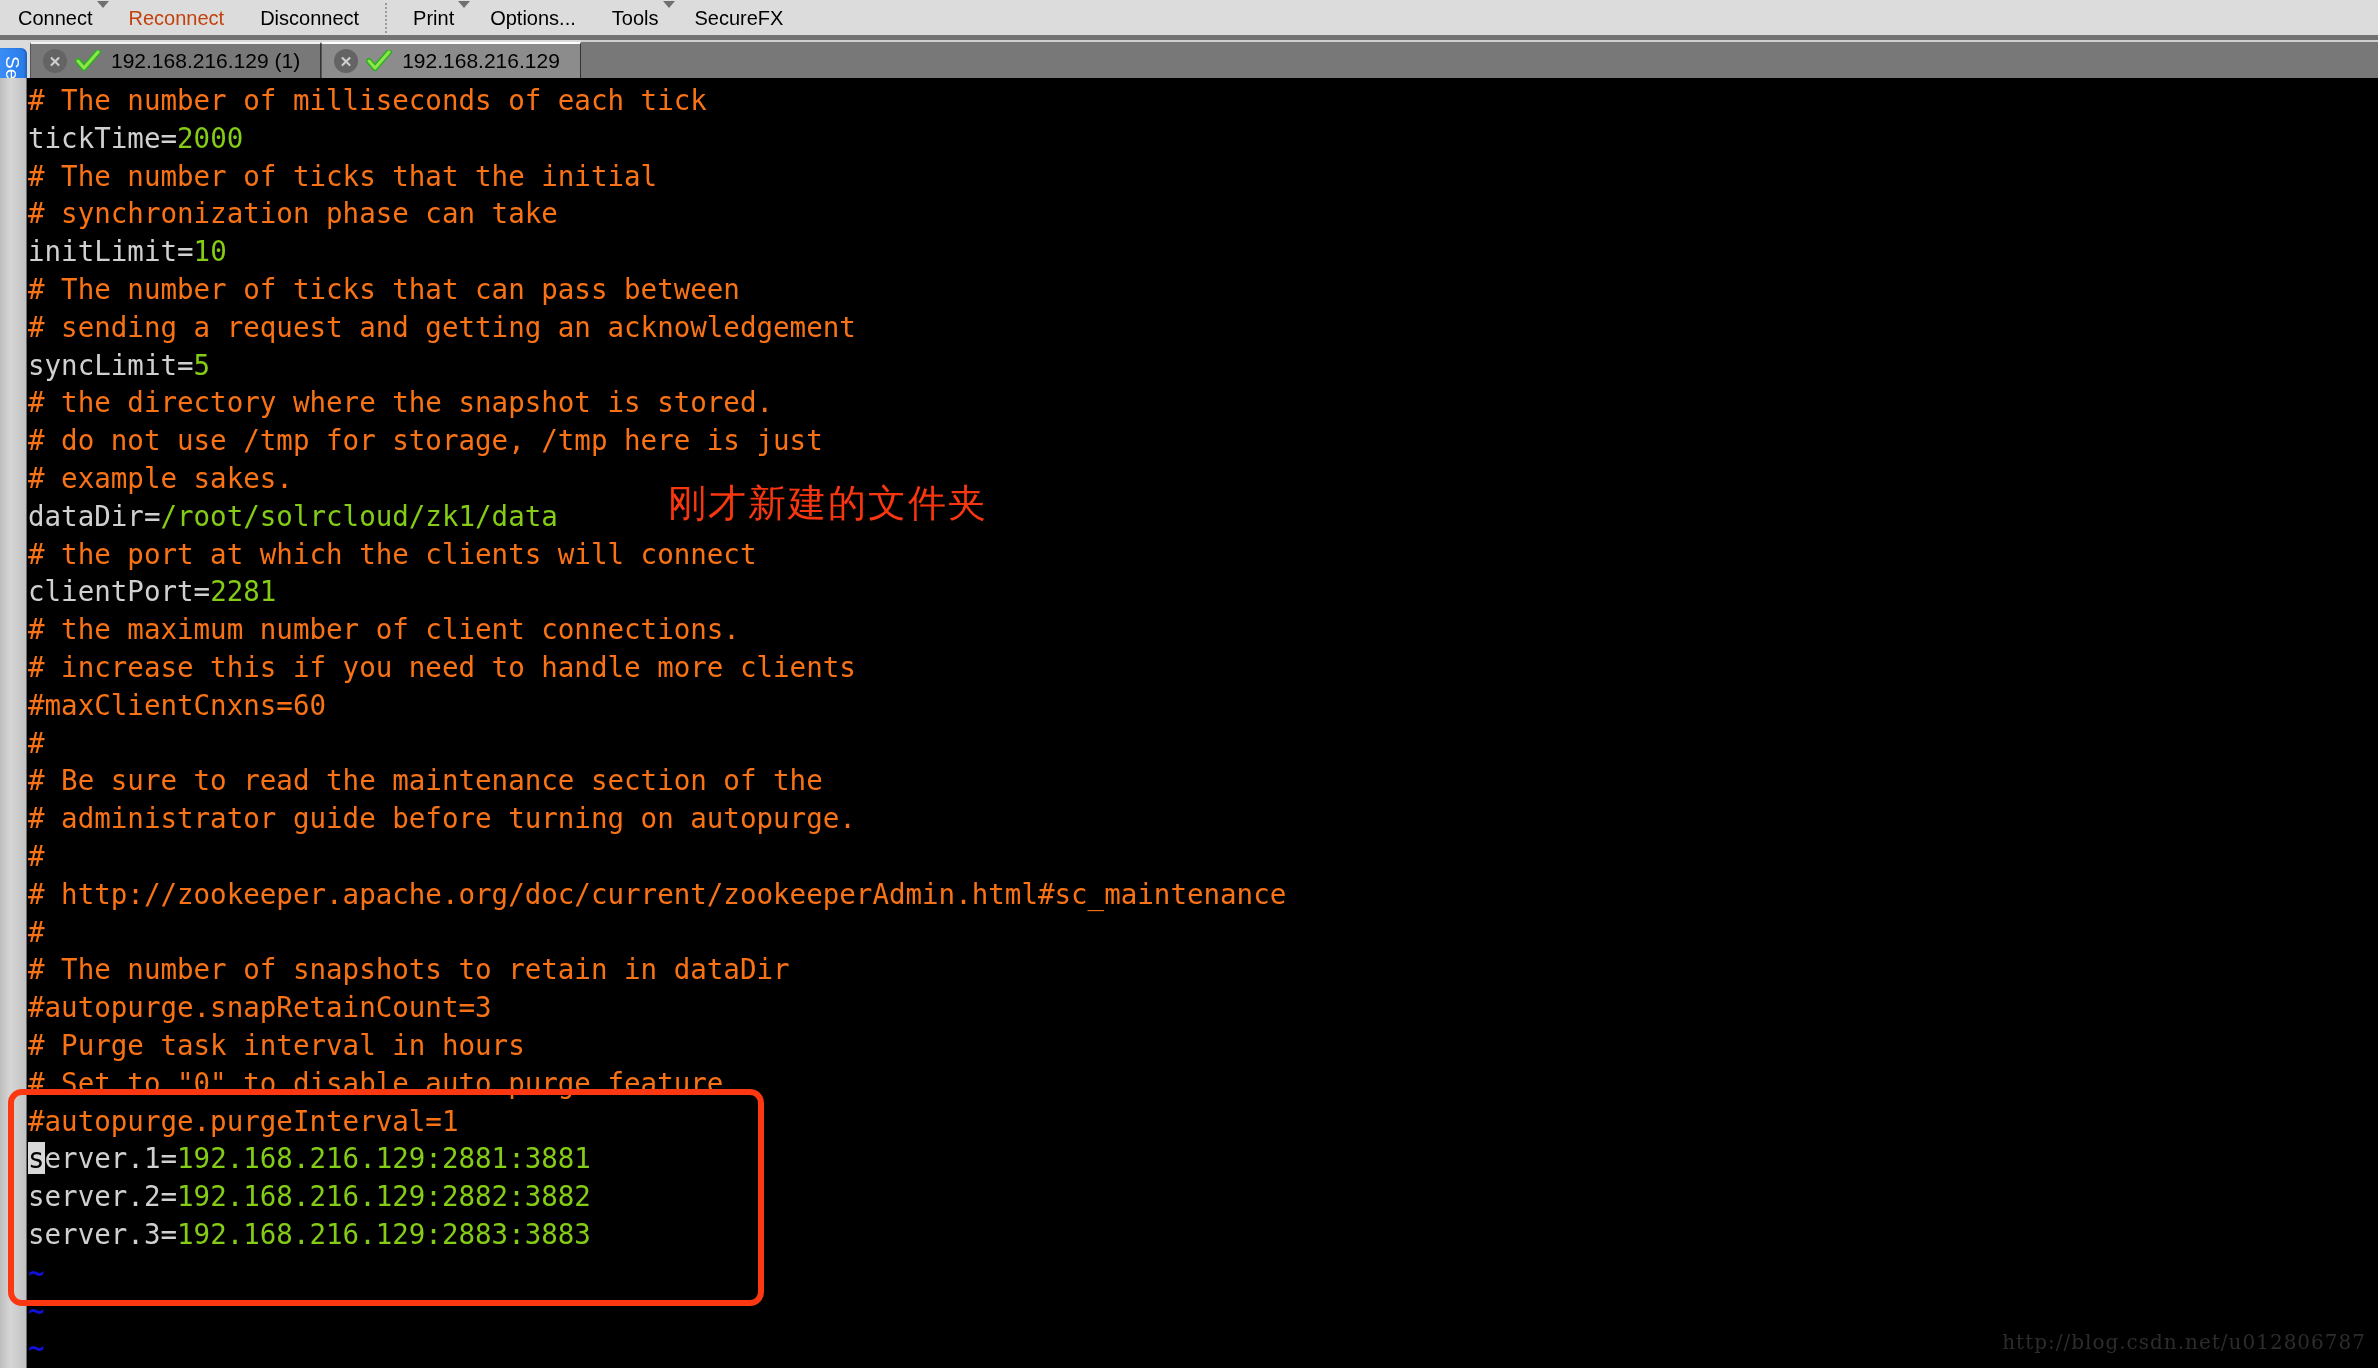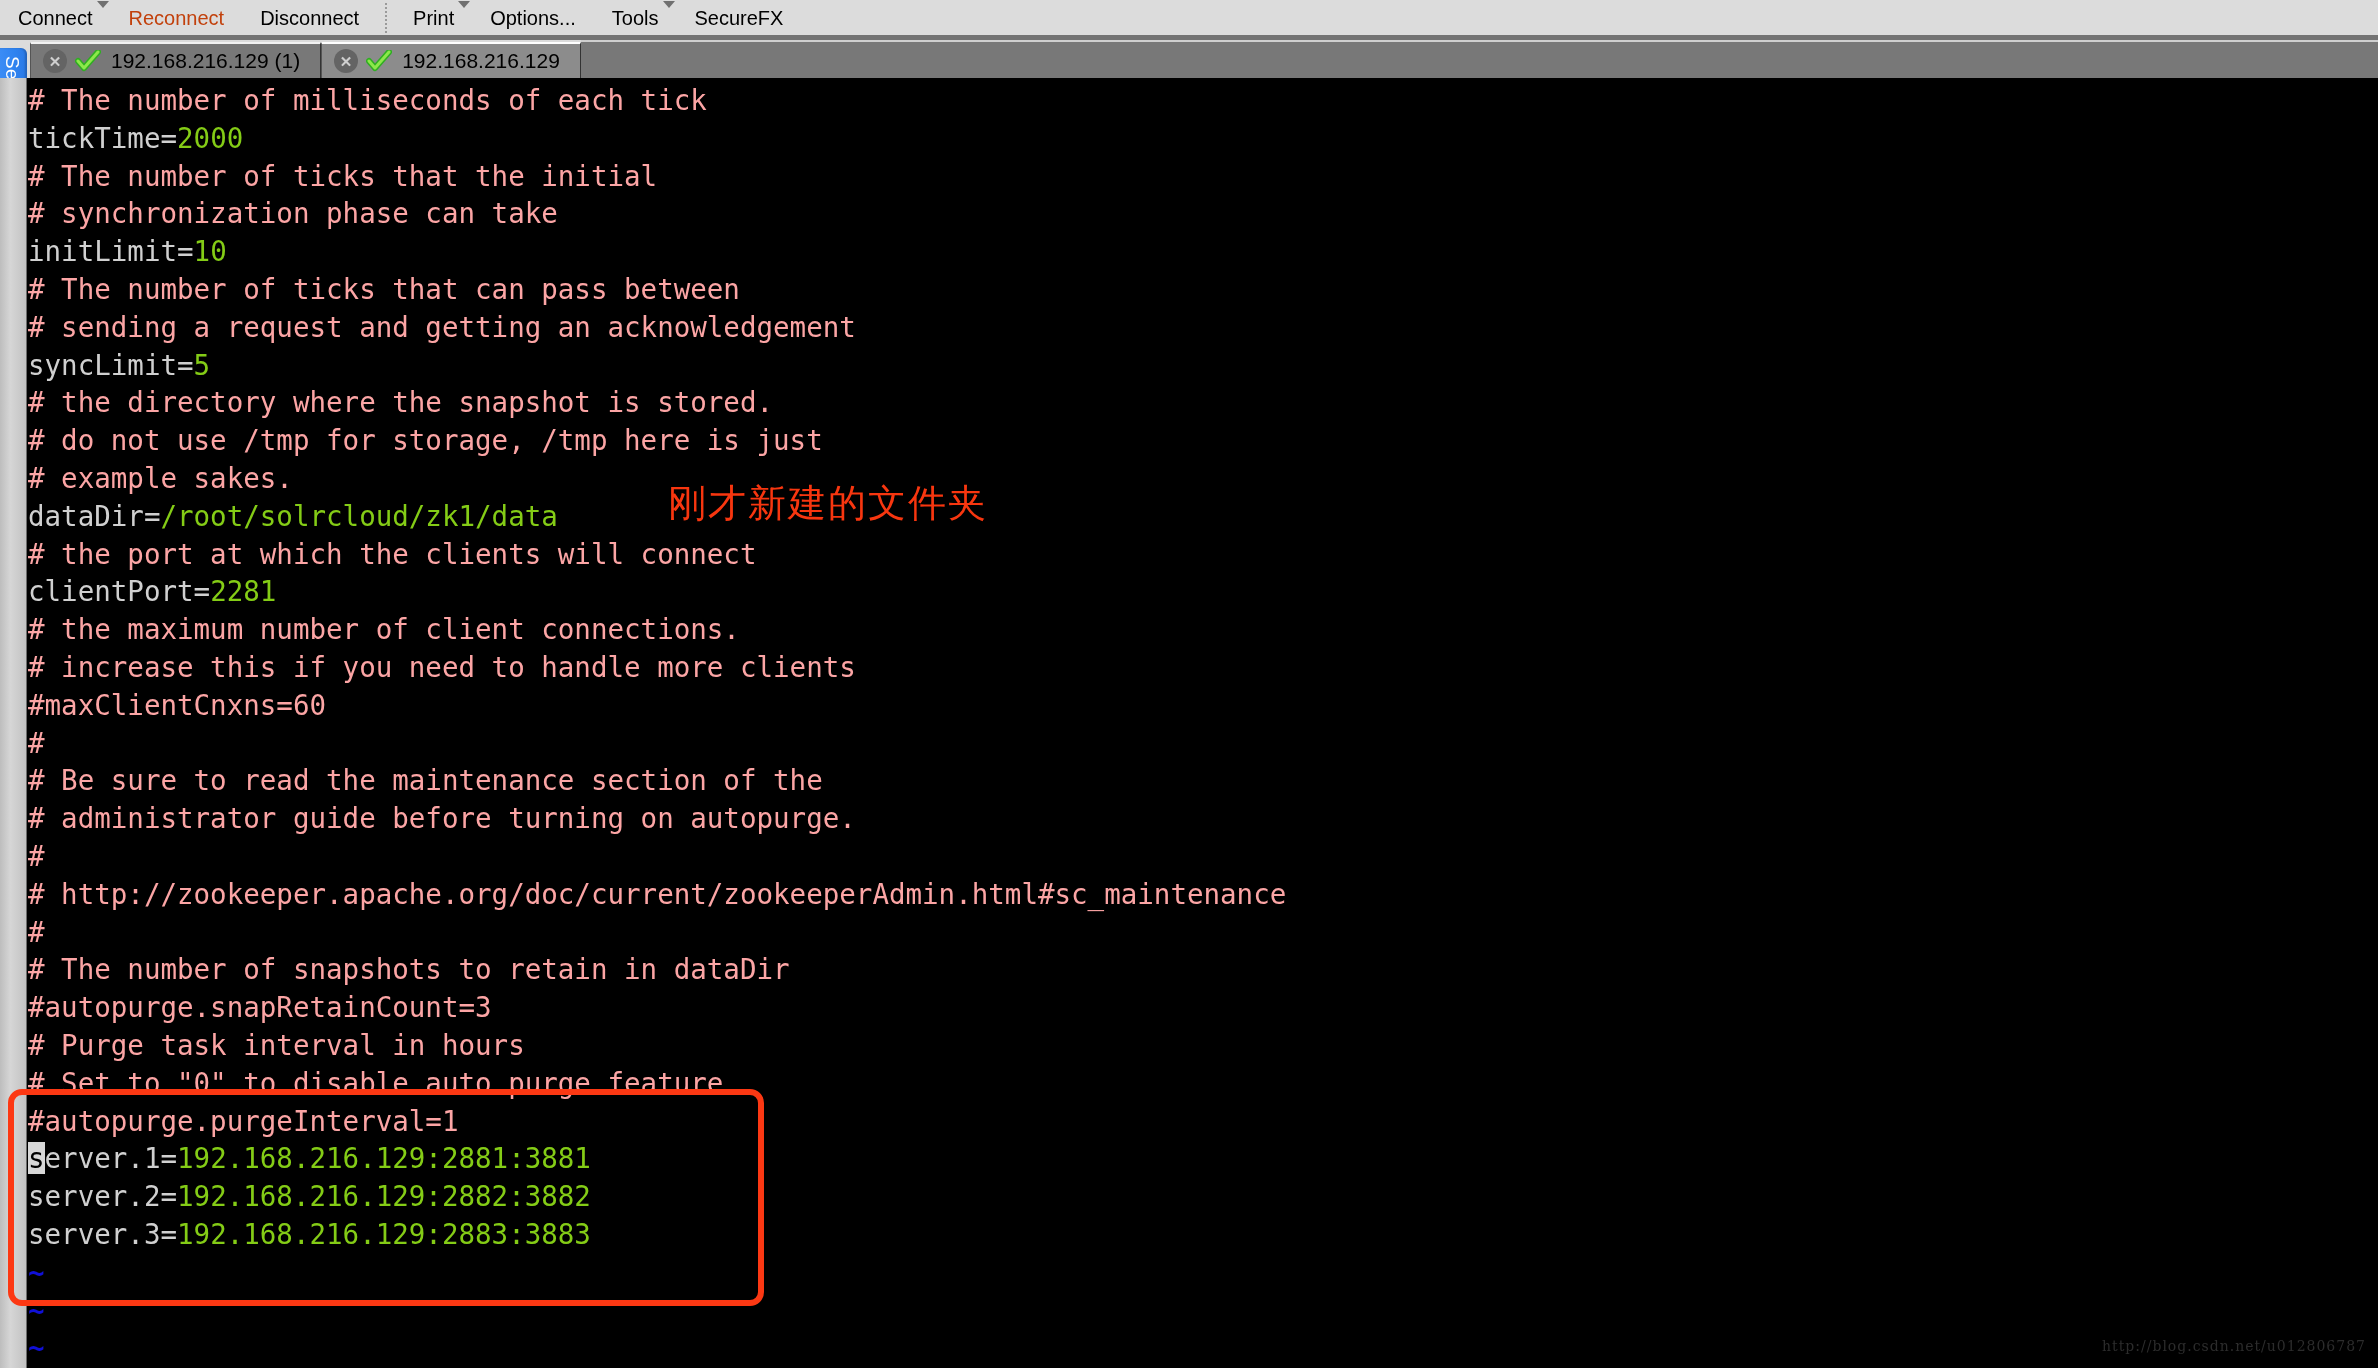--- a/index.html
+++ b/index.html
@@ -107,21 +107,21 @@
     font-family:"DejaVu Sans Mono", monospace;
     font-size:27.5px;
     line-height:37.8px;
     padding-top:4px;
     box-sizing:border-box;
     overflow:hidden;
     white-space:pre;
     letter-spacing:0px;
   }
   .line{height:37.8px;white-space:pre;}
-  .c-comment{color:#fca5a5;}
+  .c-comment{color:#f97316;}
   .c-key{color:#d0d0d0;}
   .c-val{color:#84cc16;}
   .c-tilde{color:#1010d8;font-weight:bold;}
   .cursor{background:#d8d8d8;color:#000;}
 
   
   .cn-note{
     position:absolute;left:668px;top:478px;
     color:#f8360f;
     font-family:"DejaVu Sans", sans-serif;
@@ -135,21 +135,21 @@
     border-radius:14px;
     box-sizing:border-box;
     pointer-events:none;
   }
 
   
   .watermark{
     position:absolute;right:12px;bottom:14px;
     color:#2c2c2c;
     font-family:"DejaVu Serif", serif;
-    font-size:14px;
+    font-size:20px;
     letter-spacing:1px;
     white-space:nowrap;
   }
 </style>
 </head>
 <body>
 
 <div id="app">
 
   <div class="toolbar">

